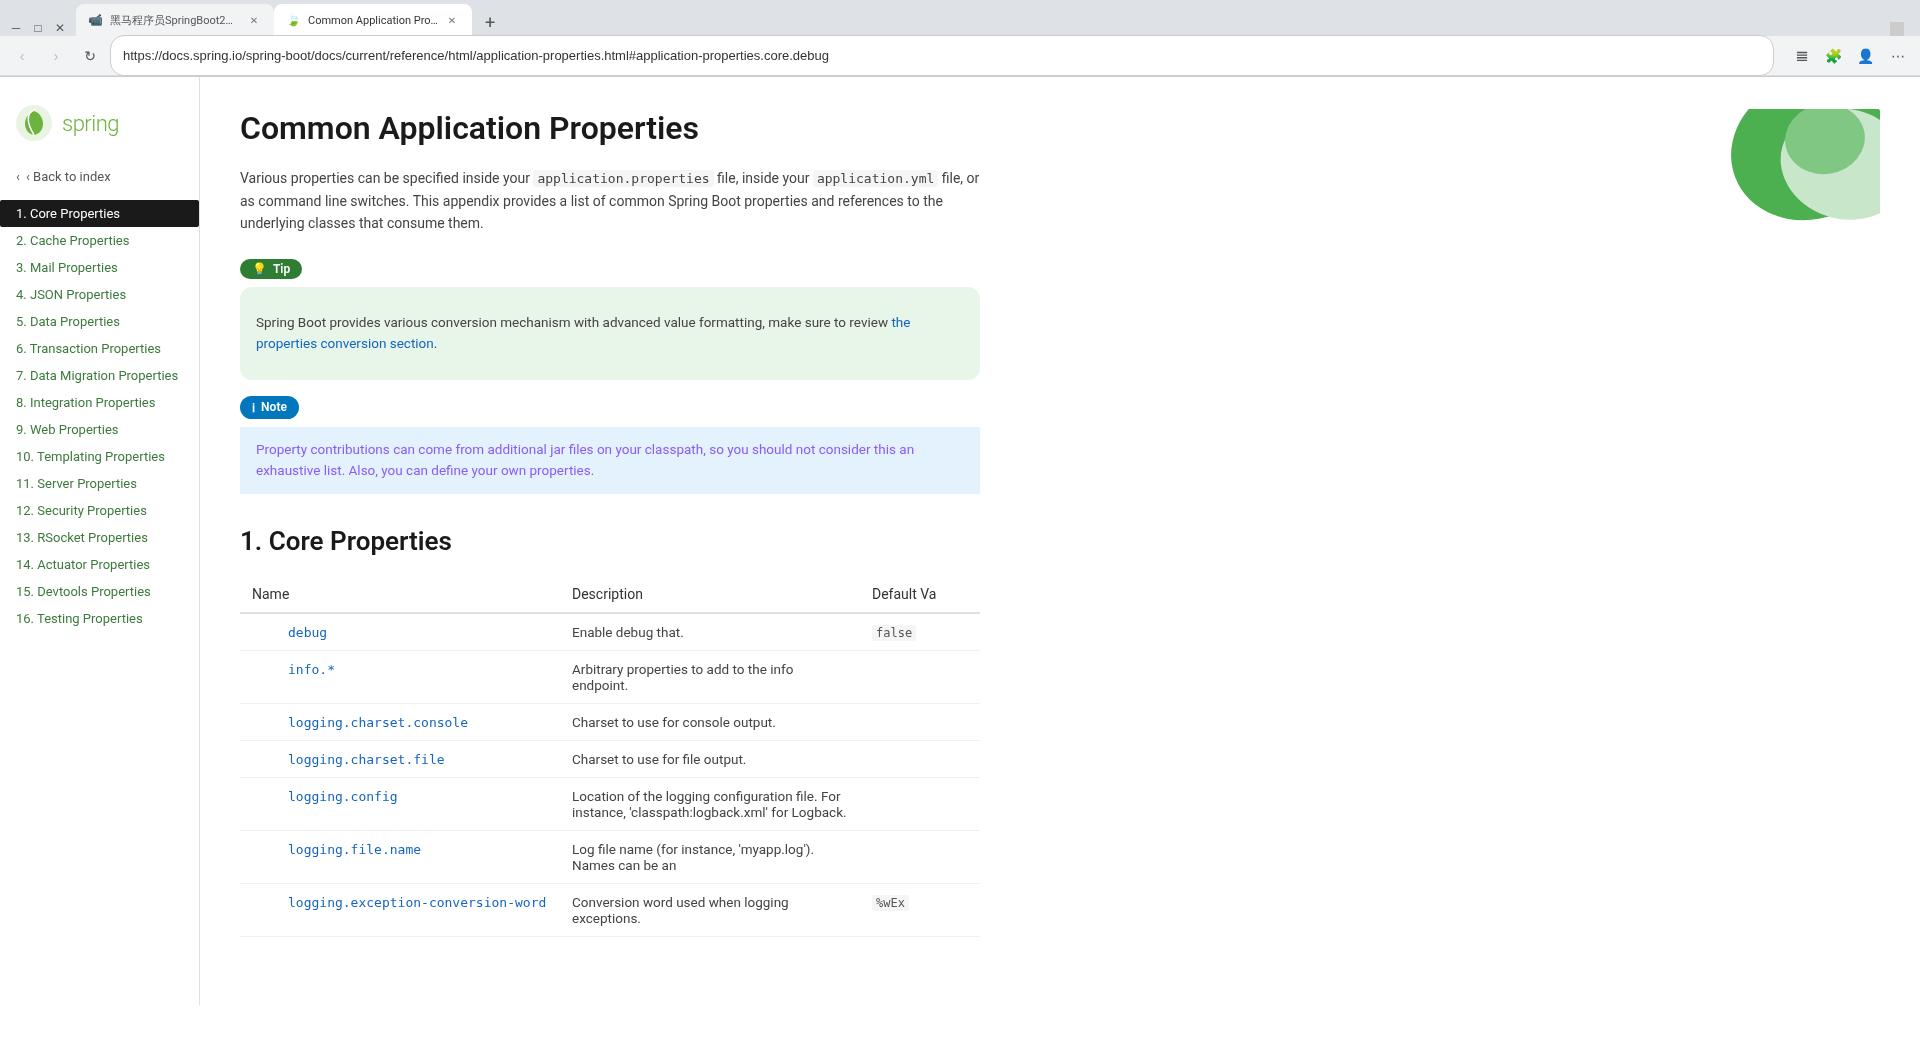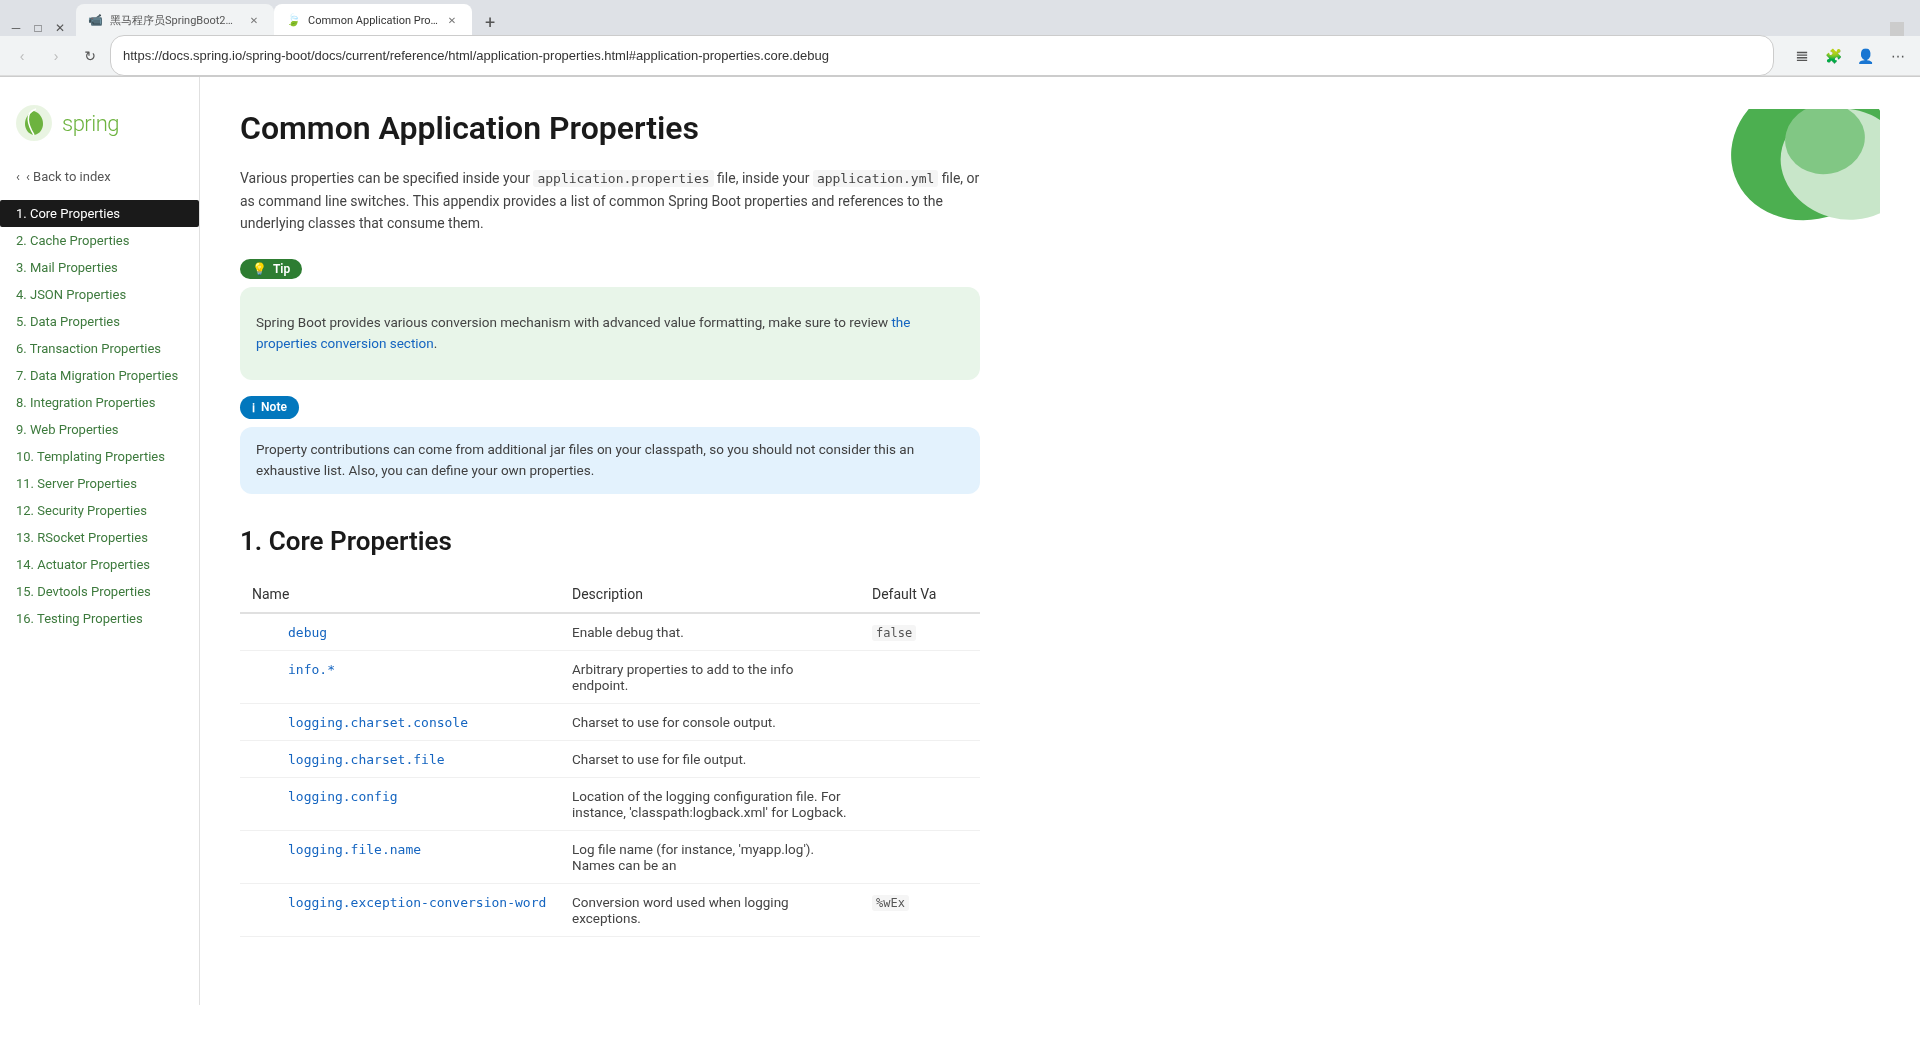--- a/index.html
+++ b/index.html
@@ -177,21 +177,21 @@
         <div style="background:#e8f5e9; border-radius:12px; padding:25px 16px; font-size:13.5px; line-height:1.6; color:#444;">
           <span>Spring Boot provides various conversion mechanism with advanced value formatting, make sure to review </span><a href="#" class="callout-link">the properties conversion section</a><span>.</span>
         </div>
       </div>
 
       <div style="margin-bottom: 24px; max-width: 740px;">
         <div style="display:inline-flex; align-items:center; gap:6px; background:#0277bd; color:#fff; border-radius:12px; padding:3px 12px; font-size:12px; font-weight:600; margin-bottom:8px;">
           <span>ℹ</span>
           <span>Note</span>
         </div>
-        <div style="background:#e3f2fd; border-radius:12px; padding:12px 16px; font-size:13.5px; line-height:1.6; color:#404040;">
+        <div style="background:#e3f2fd; border-radius:2px; padding:12px 16px; font-size:13.5px; line-height:1.6; color:#8b5cf6;">
           <span>Property contributions can come from additional jar files on your classpath, so you should not consider this an exhaustive list. Also, you can define your own properties.</span>
         </div>
       </div>
 
       <h2 class="section-title">1. Core Properties</h2>
 
       <table class="props-table">
         <thead>
           <tr>
             <th class="col-name-th">Name</th>

